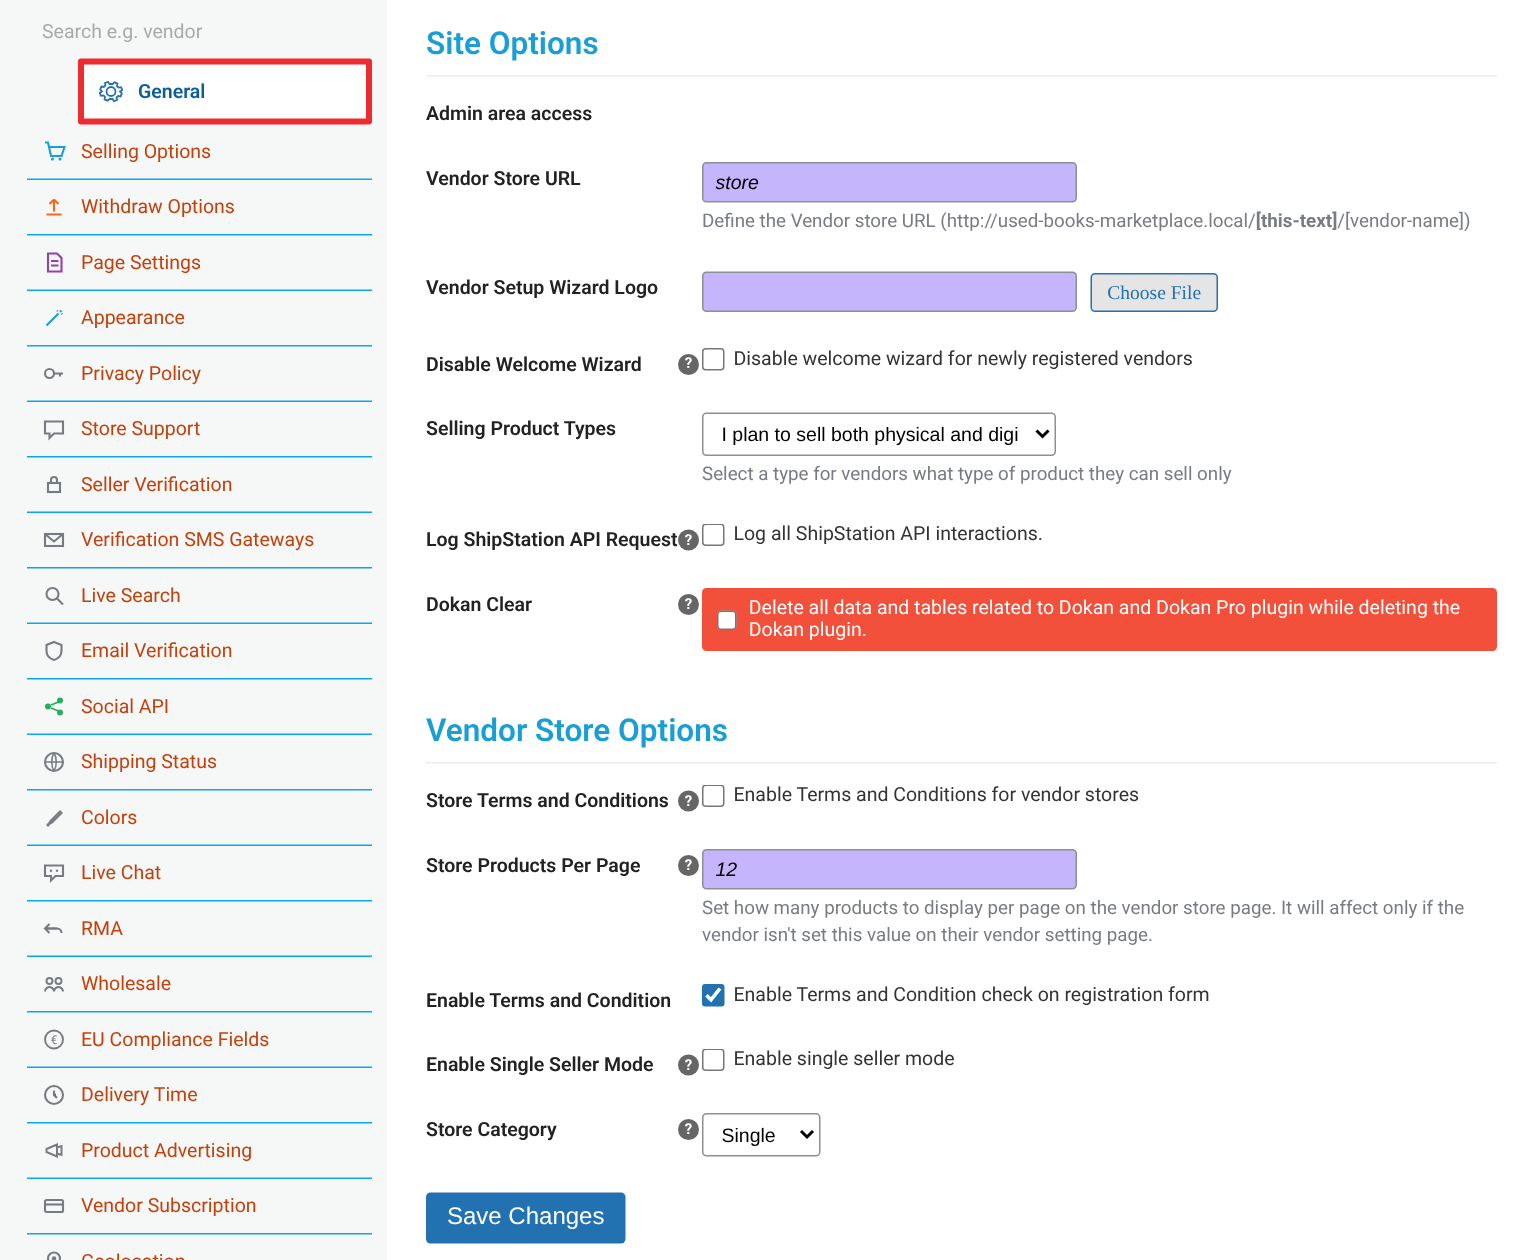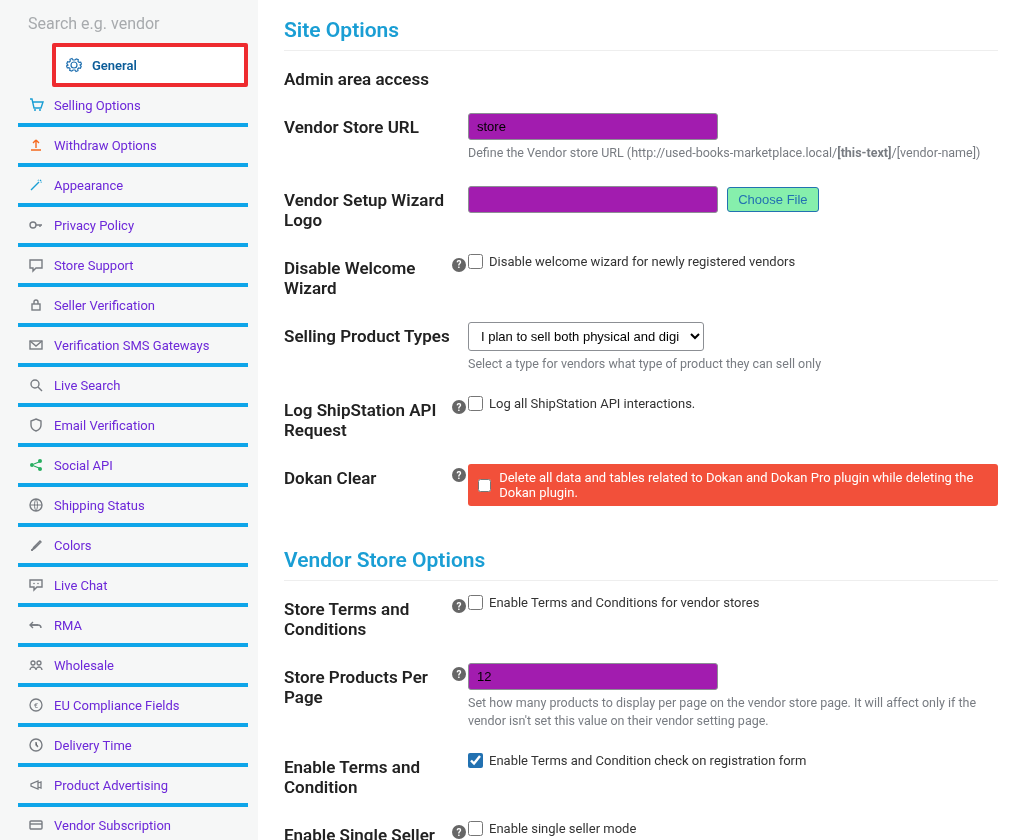--- a/index.html
+++ b/index.html
@@ -14,32 +14,32 @@
   }
   .container { display: flex; height: 100%; }
   .sidebar {
     width: 258px;
     background: #f6f7f7;
     padding: 8px 10px 8px 18px;
     overflow-y: auto;
   }
   .sidebar-search {
     color: #a7aaad;
-    font-size: 16px;
+    font-size: 13px;
     padding: 6px 0 10px 10px;
   }
   .sidebar-item {
     display: flex;
     align-items: center;
     gap: 10px;
     padding: 10px 10px;
     cursor: pointer;
-    color: #6d28d9;
-    font-size: 13px;
-    border-bottom: 4px solid #0ea5e9;
+    color: #c2410c;
+    font-size: 13px;
+    border-bottom: 1px solid #0ea5e9;
     white-space: nowrap;
   }
   .sidebar-item.active {
     background: #fff;
     color: #0c5d99;
     font-weight: 600;
     border: 4px solid #ee2b2f;
     border-radius: 2px;
     margin-left: 34px;
   }
@@ -68,21 +68,21 @@
   .field-row {
     display: flex;
     align-items: flex-start;
     margin-bottom: 24px;
   }
   .field-label {
     width: 168px;
     flex-shrink: 0;
     font-weight: 600;
     color: #222;
-    font-size: 17px;
+    font-size: 13px;
     padding-top: 4px;
   }
   .field-help {
     width: 16px;
     flex-shrink: 0;
     padding-top: 4px;
     color: #666;
   }
   .field-control { flex: 1; }
   .help-text {
@@ -90,21 +90,22 @@
     font-size: 12.5px;
     margin-top: 4px;
     line-height: 1.4;
   }
   .text-input {
     width: 250px;
     padding: 5px 8px;
     border: 1px solid #8c8f94;
     border-radius: 3px;
     font-size: 13px;
-    background: #a21caf;
+    background: #c4b5fd;
+    font-style: italic;
   }
   .checkbox-line {
     display: flex;
     align-items: center;
     gap: 6px;
     font-size: 13px;
     color: #333;
   }
   input[type="checkbox"] {
     width: 15px;
@@ -114,26 +115,27 @@
   .select-input {
     padding: 5px 8px;
     border: 1px solid #8c8f94;
     border-radius: 3px;
     font-size: 13px;
     background: #fff;
   }
   .btn-choose-file {
     padding: 4px 10px;
     border: 1px solid #2271b1;
-    background: #86efac;
+    background: #e5e5e5;
     color: #2271b1;
     border-radius: 3px;
     font-size: 13px;
     cursor: pointer;
     margin-left: 6px;
+    font-family: Liberation Serif, serif;
   }
   .danger-strip {
     background: #f2503a;
     color: #fff;
     padding: 6px 10px;
     border-radius: 3px;
     display: flex;
     align-items: center;
     gap: 8px;
     font-size: 13px;
@@ -190,20 +192,29 @@
           <span class="icon">
             <svg width="16" height="16" viewBox="0 0 16 16">
               <path d="M8 11V3m0 0L5 6m3-3l3 3M3 13h10" fill="none" stroke="#f5691d" stroke-width="1.4"></path>
             </svg>
           </span>
           <span>Withdraw Options</span>
         </div>
         <div class="sidebar-item">
           <span class="icon">
             <svg width="16" height="16" viewBox="0 0 16 16">
+              <path d="M4 2h6l3 3v9H4z" fill="none" stroke="#8e44ad" stroke-width="1.4"></path>
+              <path d="M6 7h5M6 10h5" stroke="#8e44ad" stroke-width="1.2"></path>
+            </svg>
+          </span>
+          <span>Page Settings</span>
+        </div>
+        <div class="sidebar-item">
+          <span class="icon">
+            <svg width="16" height="16" viewBox="0 0 16 16">
               <path d="M3 13l8-8m1-2l1 1m-3-1l.5.5M13 5l.5.5" stroke="#1A9ED4" stroke-width="1.4"></path>
             </svg>
           </span>
           <span>Appearance</span>
         </div>
         <div class="sidebar-item">
           <span class="icon">
             <svg width="16" height="16" viewBox="0 0 16 16">
               <circle cx="5" cy="8" r="3" fill="none" stroke="#787c82" stroke-width="1.4"></circle>
               <path d="M8 8h6m-2 0v2" stroke="#787c82" stroke-width="1.4"></path>

